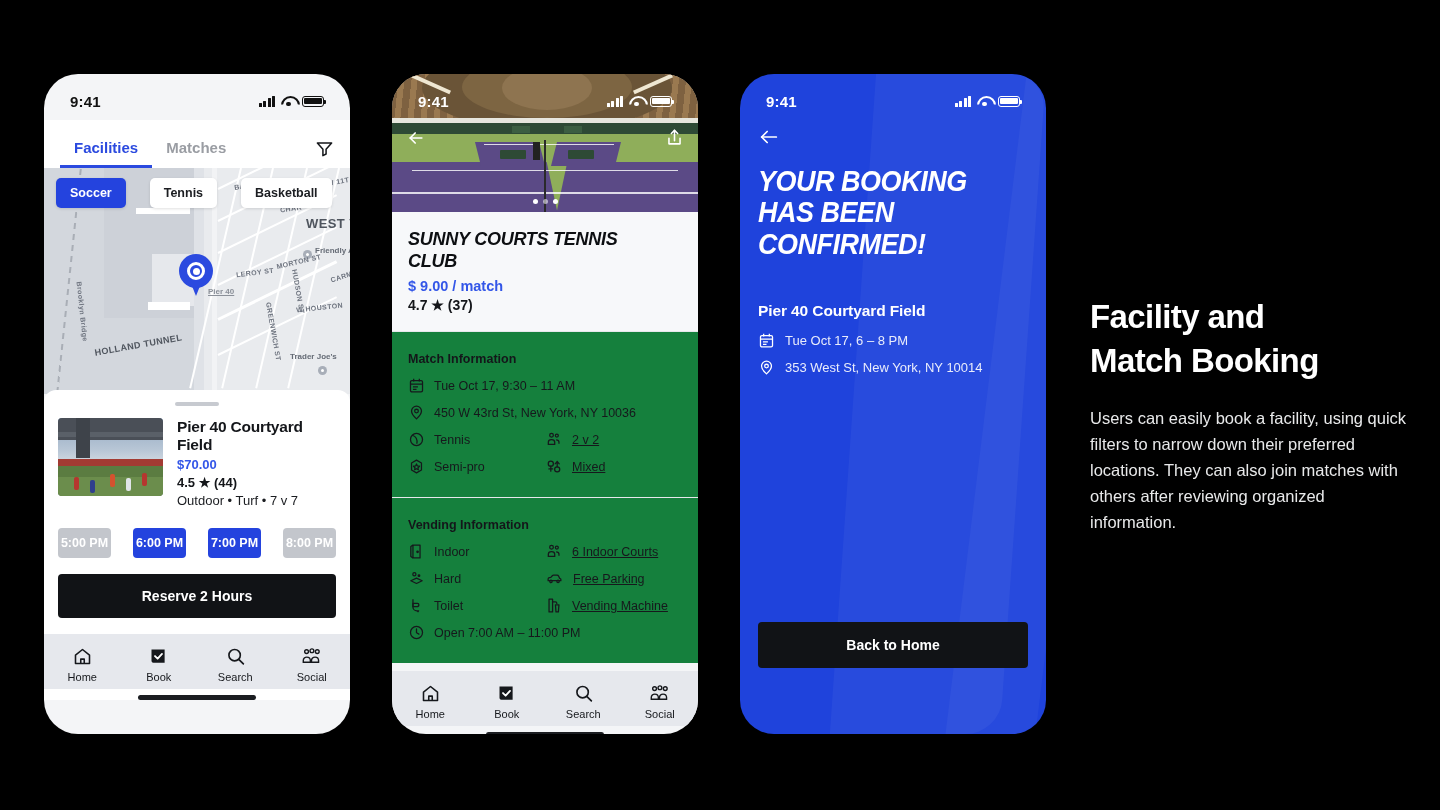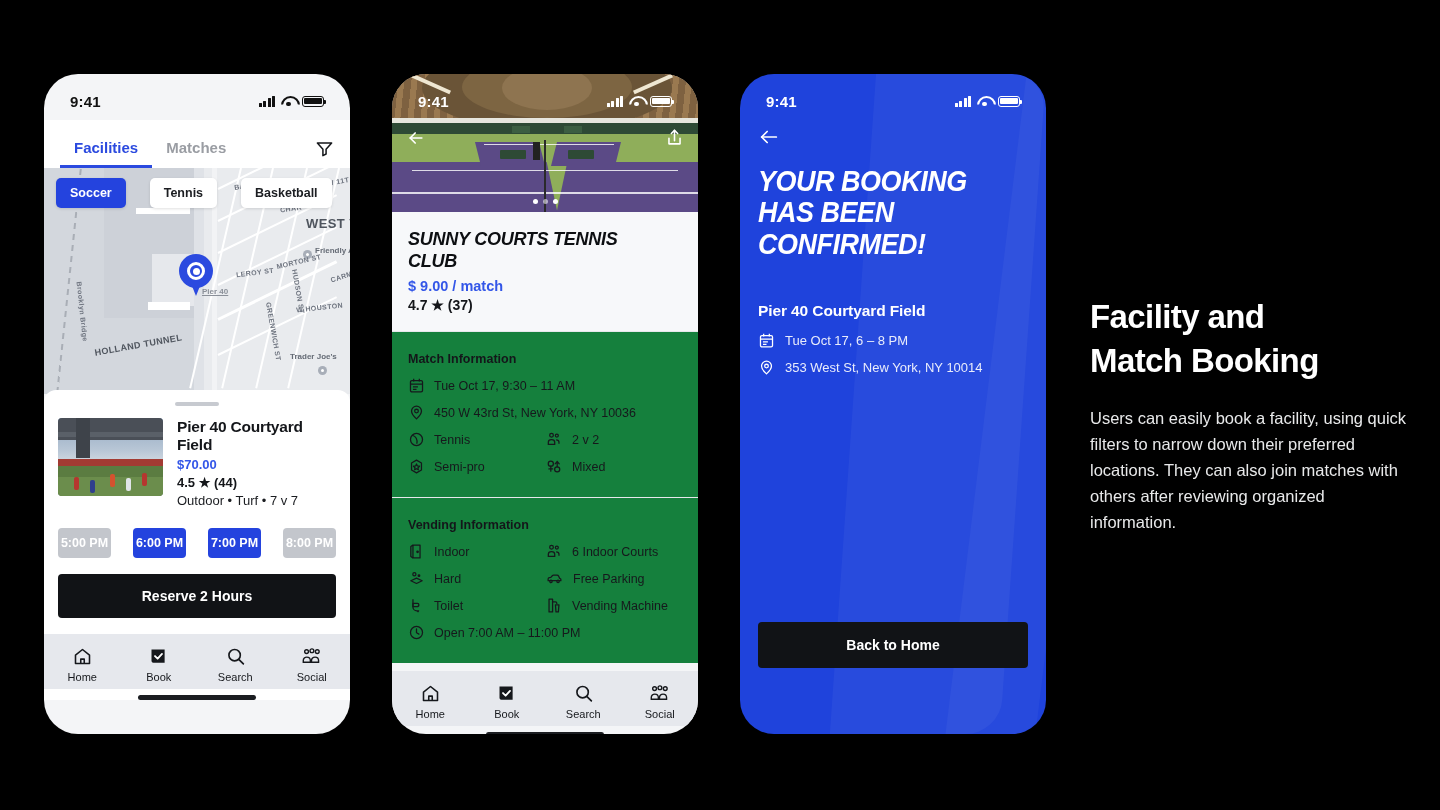--- a/index.html
+++ b/index.html
@@ -165,21 +165,21 @@
     font-size:19px; font-weight:800; font-style:italic; color:#0d0f12;
     letter-spacing:-.3px; transform:scaleX(.95); transform-origin:left;
   }
   .p2-price{ font-size:14.5px; font-weight:600; color:#3356E8; margin-top:6px;}
   .p2-rate{ font-size:14px; font-weight:700; color:#14161a; margin-top:3px;}
   .p2-sec{ background:#15803d; padding:20px 16px 12px 16px; border-top:1.5px solid #e6e8ec;}
   .sec-title{ font-size:12.5px; font-weight:700; color:#14161a; margin-bottom:11px;}
   .inf-row{ display:flex; align-items:flex-start; margin-bottom:10px; }
   .inf{ display:flex; align-items:center; gap:9px; font-size:12.5px; color:#16181c; font-weight:500;}
   .inf.half{ width:50%; }
-  .inf.halfb{ width:50%; }
+  .inf.halfb{ width:50%;text-decoration:underline; }
 
   
   .p3-shade{
     position:absolute; top:0; right:0; width:170px; height:660px;
     background:rgba(255,255,255,.045);
     border-radius:0 34px 34px 0;
     transform:skewX(-4deg); transform-origin:top right;
   }
   .p3-shade2{
     position:absolute; top:0; right:-30px; width:90px; height:660px;
@@ -271,21 +271,21 @@
       <div class="poi-dot" style="left:259px;top:82px;"></div>
       <div class="maplabel poi" style="left:271px;top:78px;">Friendly Apartm</div>
       <div class="maplabel" style="left:232px;top:90px;transform:rotate(-13deg);">MORTON ST</div>
       <div class="maplabel" style="left:192px;top:101px;transform:rotate(-7deg);">LEROY ST</div>
       <div class="maplabel" style="left:286px;top:104px;transform:rotate(-18deg);">CARMIN</div>
       <div class="maplabel" style="left:232px;top:120px;transform:rotate(80deg);">HUDSON ST</div>
       <div class="maplabel" style="left:252px;top:136px;transform:rotate(-6deg);">W HOUSTON</div>
       <div class="maplabel" style="left:200px;top:160px;transform:rotate(80deg);">GREENWICH ST</div>
       <div class="maplabel big" style="left:50px;top:172px;transform:rotate(-10deg);font-size:9px;">HOLLAND TUNNEL</div>
       <div class="maplabel" style="left:8px;top:140px;transform:rotate(84deg);">Brooklyn Bridge</div>
-      <div class="maplabel poi" style="left:158px;top:119px;color:#8b9099;text-decoration:underline;">Pier 40</div>
+      <div class="maplabel poi" style="left:164px;top:119px;color:#8b9099;text-decoration:underline;">Pier 40</div>
       <div class="poi-dot" style="left:274px;top:198px;"></div>
       <div class="maplabel poi" style="left:246px;top:184px;">Trader Joe's</div>
 
       <div class="pin">
         <div class="tail"></div>
           <div class="body"></div>
           <div class="ring"></div>
           <div class="core"></div>
       </div>
 

